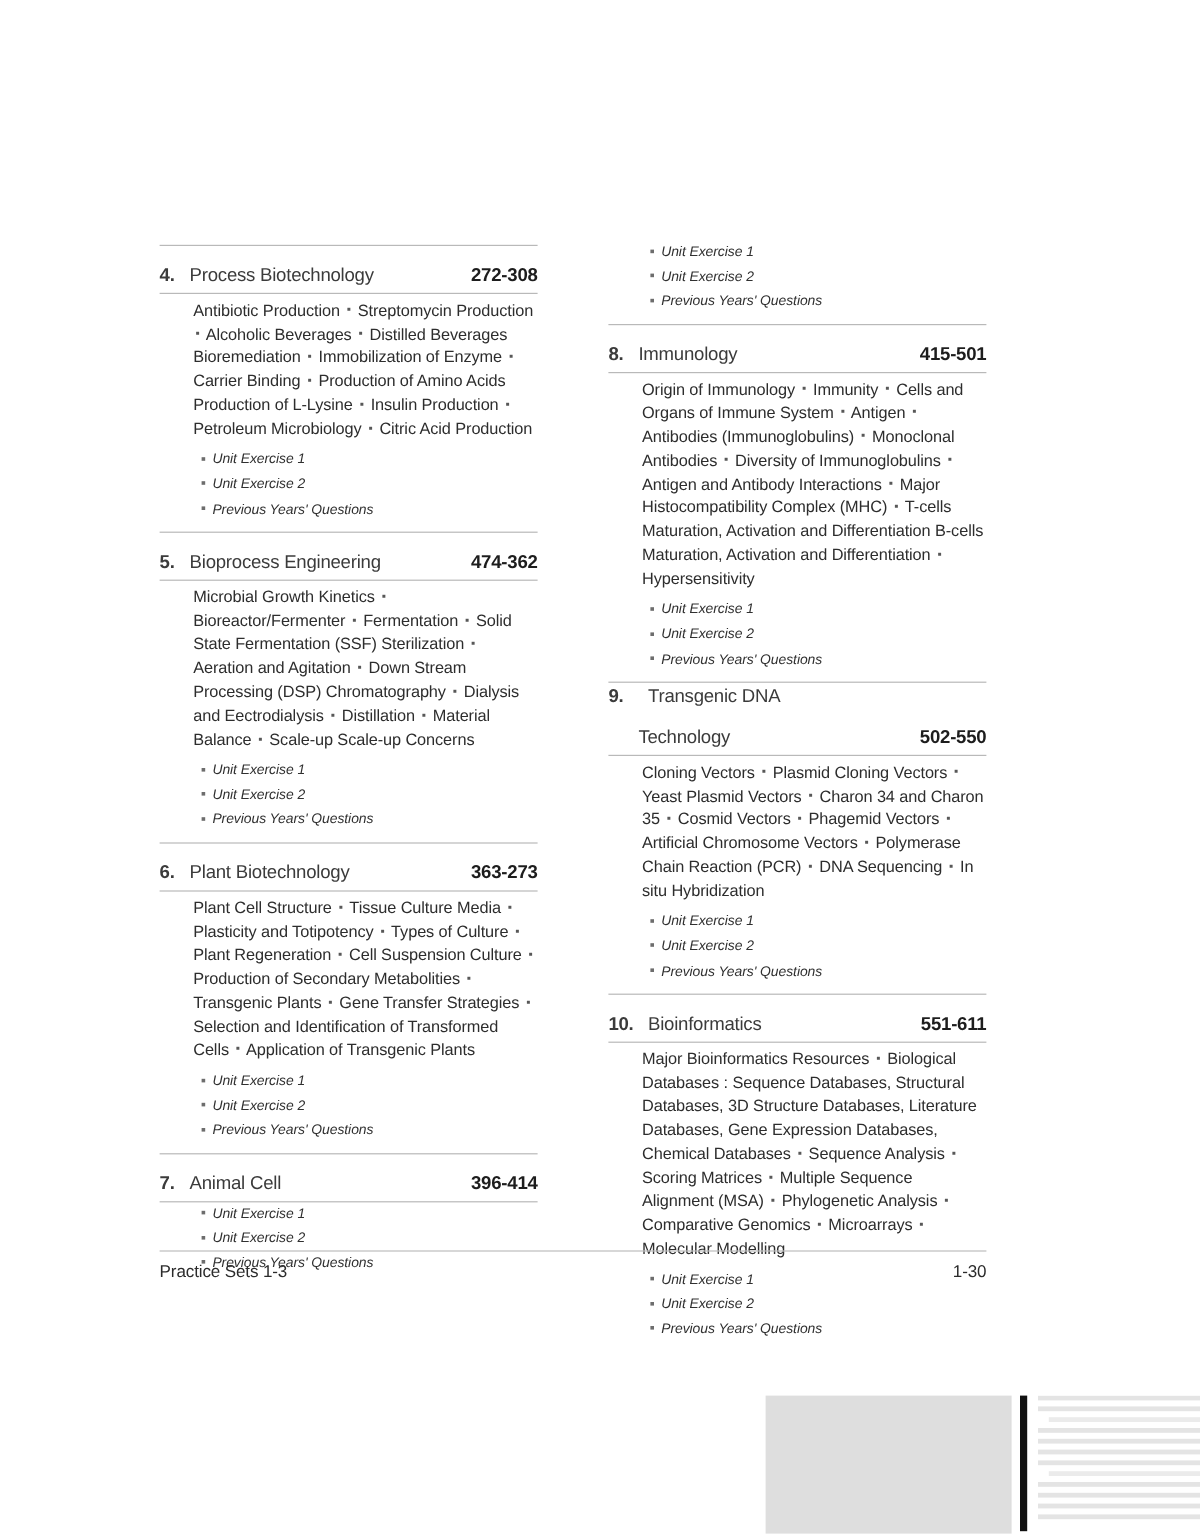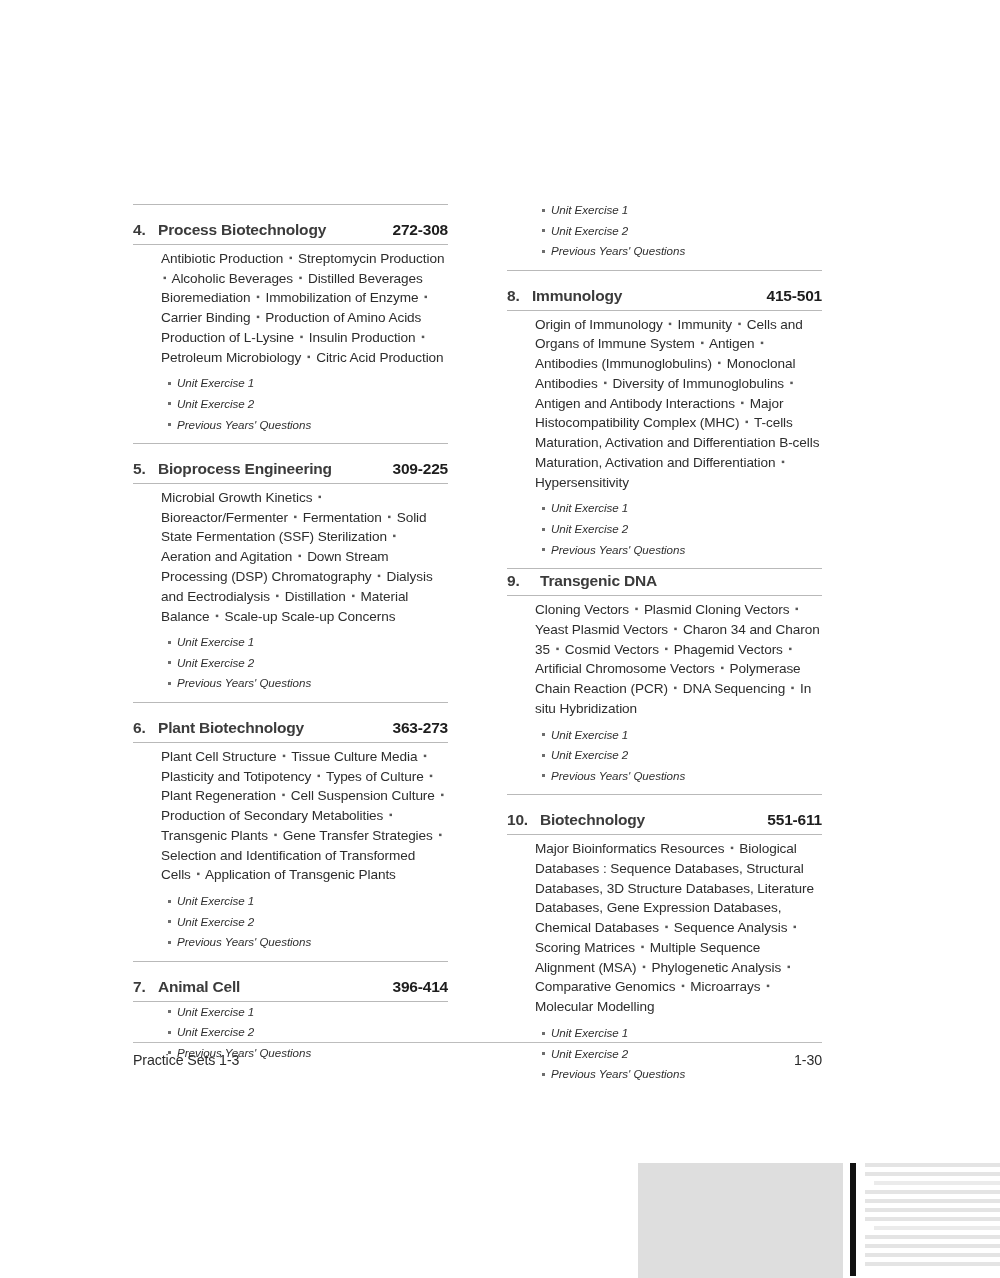--- a/index.html
+++ b/index.html
@@ -68,21 +68,21 @@
   .sec-num {
     font-size: 15.5px;
     font-weight: bold;
     color: #3b3b3b;
     letter-spacing: -0.2px;
     min-width: 17px;
   }
   .sec-num.wide { min-width: 25px; }
   .sec-title {
     font-size: 15.5px;
-    font-weight: bold;
+    font-weight: normal;
     color: #3b3b3b;
     letter-spacing: -0.2px;
     line-height: 1.34;
   }
   .sec-pages {
     font-size: 15.5px;
     font-weight: bold;
     color: #1d1d1d;
     letter-spacing: -0.2px;
     white-space: nowrap;
@@ -235,21 +235,21 @@
               <div class="subitem"><span class="sq"></span><span>Previous Years' Questions</span></div>
             </div>
           </div>
           <div class="section">
             <div class="sec-head">
               <div class="sec-head-row">
                 <div class="sec-title-wrap">
                   <span class="sec-num">5.</span>
                   <span class="sec-title">Bioprocess Engineering</span>
                 </div>
-                <span class="sec-pages">309-225</span>
+                <span class="sec-pages">474-362</span>
               </div>
             </div>
             <div class="topics">Microbial Growth Kinetics <span class="sep">▪</span> Bioreactor/Fermenter <span class="sep">▪</span> Fermentation <span class="sep">▪</span> Solid State Fermentation (SSF) Sterilization <span class="sep">▪</span> Aeration and Agitation <span class="sep">▪</span> Down Stream Processing (DSP) Chromatography <span class="sep">▪</span> Dialysis and Eectrodialysis <span class="sep">▪</span> Distillation <span class="sep">▪</span> Material Balance <span class="sep">▪</span> Scale-up  Scale-up Concerns</div>
             <div class="subitems">
               <div class="subitem"><span class="sq"></span><span>Unit Exercise 1</span></div>
               <div class="subitem"><span class="sq"></span><span>Unit Exercise 2</span></div>
               <div class="subitem"><span class="sq"></span><span>Previous Years' Questions</span></div>
             </div>
           </div>
           <div class="section">
@@ -310,35 +310,39 @@
               <div class="subitem"><span class="sq"></span><span>Previous Years' Questions</span></div>
             </div>
           </div>
           <div class="section">
             <div class="sec-head two-line">
               <div class="sec-head-row">
                 <div class="line1">
                   <span class="sec-num wide">9.</span>
                   <span class="sec-title">Transgenic DNA</span>
                 </div>
+                <div class="line2">
+                  <span class="sec-title">Technology</span>
+                  <span class="sec-pages">502-550</span>
+                </div>
               </div>
             </div>
             <div class="topics">Cloning Vectors <span class="sep">▪</span> Plasmid Cloning Vectors <span class="sep">▪</span> Yeast Plasmid Vectors <span class="sep">▪</span> Charon 34 and Charon 35 <span class="sep">▪</span> Cosmid Vectors <span class="sep">▪</span> Phagemid Vectors <span class="sep">▪</span> Artificial Chromosome Vectors <span class="sep">▪</span> Polymerase Chain Reaction (PCR) <span class="sep">▪</span> DNA Sequencing <span class="sep">▪</span> In situ Hybridization</div>
             <div class="subitems">
               <div class="subitem"><span class="sq"></span><span>Unit Exercise 1</span></div>
               <div class="subitem"><span class="sq"></span><span>Unit Exercise 2</span></div>
               <div class="subitem"><span class="sq"></span><span>Previous Years' Questions</span></div>
             </div>
           </div>
           <div class="section">
             <div class="sec-head">
               <div class="sec-head-row">
                 <div class="sec-title-wrap">
                   <span class="sec-num wide">10.</span>
-                  <span class="sec-title">Biotechnology</span>
+                  <span class="sec-title">Bioinformatics</span>
                 </div>
                 <span class="sec-pages">551-611</span>
               </div>
             </div>
             <div class="topics">Major Bioinformatics Resources <span class="sep">▪</span> Biological Databases : Sequence Databases, Structural Databases, 3D Structure Databases, Literature Databases, Gene Expression Databases, Chemical Databases <span class="sep">▪</span> Sequence Analysis <span class="sep">▪</span> Scoring Matrices  <span class="sep">▪</span> Multiple Sequence Alignment (MSA) <span class="sep">▪</span> Phylogenetic Analysis <span class="sep">▪</span> Comparative Genomics <span class="sep">▪</span> Microarrays <span class="sep">▪</span> Molecular Modelling</div>
             <div class="subitems">
               <div class="subitem"><span class="sq"></span><span>Unit Exercise 1</span></div>
               <div class="subitem"><span class="sq"></span><span>Unit Exercise 2</span></div>
               <div class="subitem"><span class="sq"></span><span>Previous Years' Questions</span></div>
             </div>

